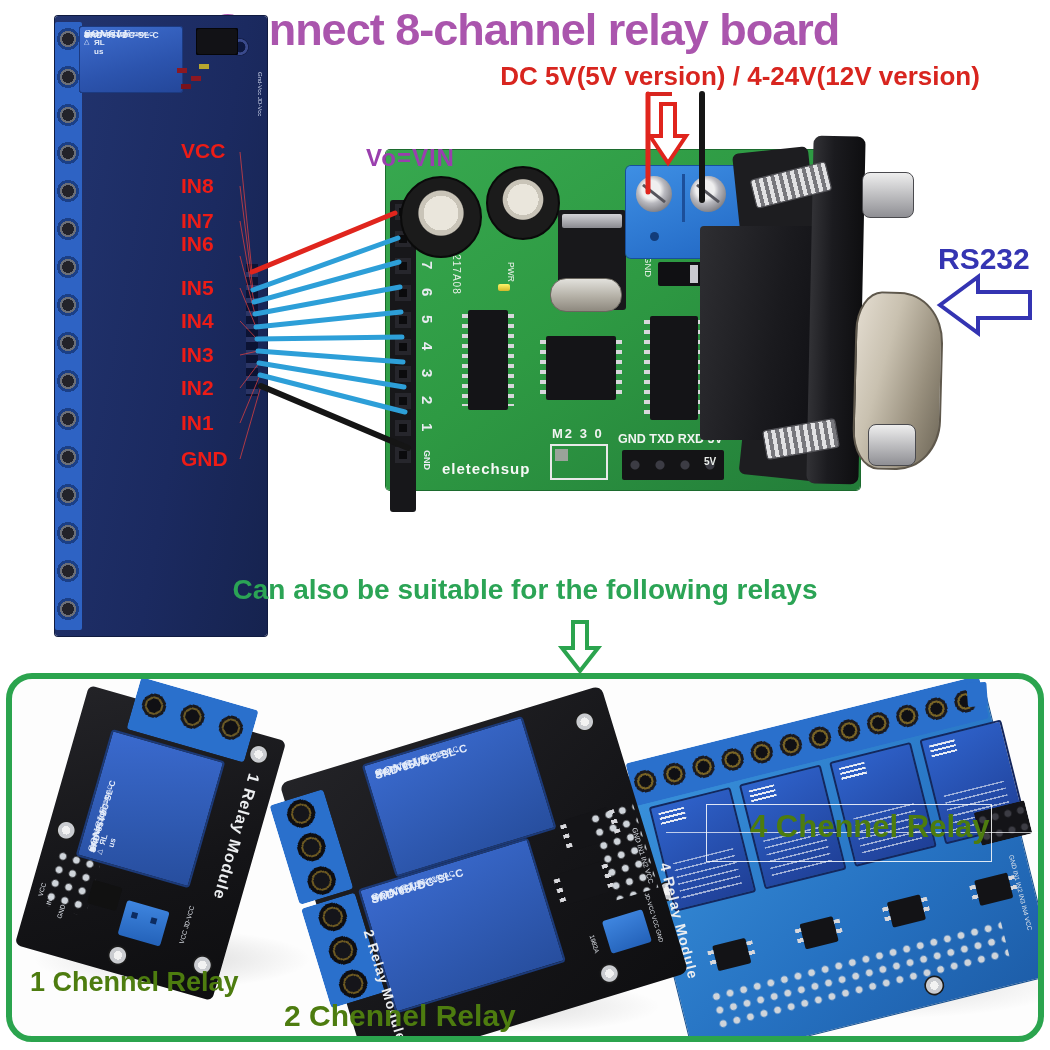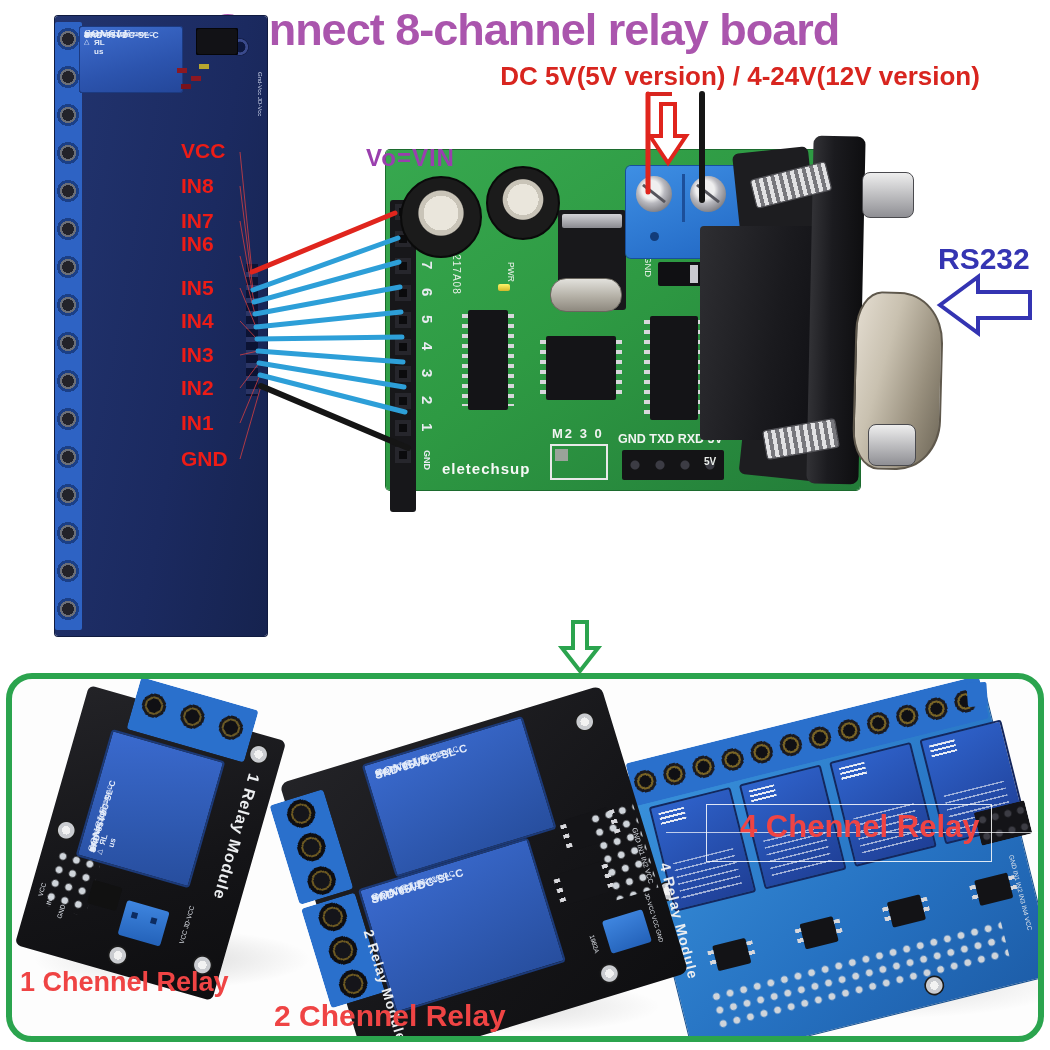--- a/index.html
+++ b/index.html
@@ -110,21 +110,21 @@
   
   .vovin{left:366px;top:144px;font-size:24px;font-weight:bold;color:#9a3fae;letter-spacing:1px;z-index:45;}
   .rs232{left:938px;top:230px;font-size:30px;font-weight:bold;color:#3434b2;z-index:45;margin-top:12px;}
   .suitable{left:0;top:574px;width:1050px;text-align:center;font-size:28px;font-weight:bold;color:#2ba455;}
   svg.overlay{left:0;top:0;z-index:40;pointer-events:none;}
 
   
   .panel{left:6px;top:673px;width:1038px;height:369px;border:6px solid #2ba44e;border-radius:26px;
          background:#fdfdfd;overflow:hidden;z-index:20;}
   .fshadow{border-radius:50%;background:radial-gradient(ellipse,rgba(40,40,40,.16),transparent 70%);}
-  .caption{font-size:28px;font-weight:bold;color:#ef4444;z-index:26;white-space:nowrap;}
+  .caption{font-size:28px;font-weight:bold;color:#4d7c0f;z-index:26;white-space:nowrap;margin-left:10px;}
 
   .m1board{left:36px;top:29px;width:205px;height:270px;background:linear-gradient(150deg,#232327,#141417 60%,#0e0e10);
       border-radius:6px;transform:rotate(16deg);z-index:22;}
   .m2board{left:304px;top:49px;width:336px;height:300px;background:linear-gradient(150deg,#232327,#151518 60%,#0f0f11);
       border-radius:8px;transform:rotate(-17deg);z-index:22;}
   .m4board{left:642px;top:49px;width:372px;height:296px;background:linear-gradient(150deg,#3a93dc,#2672c2 60%,#1d5da8);
       border-radius:6px;border:1px solid #17508f;transform:rotate(-14deg);z-index:21;}
   .hole{width:20px;height:20px;border-radius:50%;
       background:radial-gradient(circle,#f2f2f2 0 30%,#caccd0 30% 55%,#1a1a1a 62%);}
   .bluerelay{background:linear-gradient(165deg,#3a6ace,#274e9e);border:2px solid #1c3a78;border-radius:4px;}
@@ -397,20 +397,21 @@
   <div class="db9body"></div>
   <div class="db9flange"></div>
   <div class="db9shell"></div>
   <div class="screwthread" style="left:752px;top:170px;width:78px;transform:rotate(-14deg)"></div>
   <div class="screwthread" style="left:764px;top:424px;width:74px;transform:rotate(-10deg)"></div>
   <div class="hexnut" style="left:862px;top:172px;width:52px;height:46px"></div>
   <div class="hexnut" style="left:868px;top:424px;width:48px;height:42px"></div>
 
   <span class="vovin">Vo=VIN</span>
   <span class="rs232">RS232</span>
+  <div class="suitable">Can also be suitable for the following relays</div>
 
   <svg class="overlay" width="1050" height="1050" viewBox="0 0 1050 1050">
     <g stroke="#e04040" stroke-width="1" opacity="0.75">
       <line x1="240" y1="152" x2="252" y2="272"></line>
         <line x1="240" y1="186" x2="253" y2="290"></line>
       <line x1="240" y1="221" x2="254" y2="302"></line>
         <line x1="240" y1="256" x2="255" y2="314"></line>
       <line x1="240" y1="288" x2="256" y2="327"></line>
         <line x1="240" y1="321" x2="257" y2="339"></line>
       <line x1="240" y1="355" x2="258" y2="351"></line>

